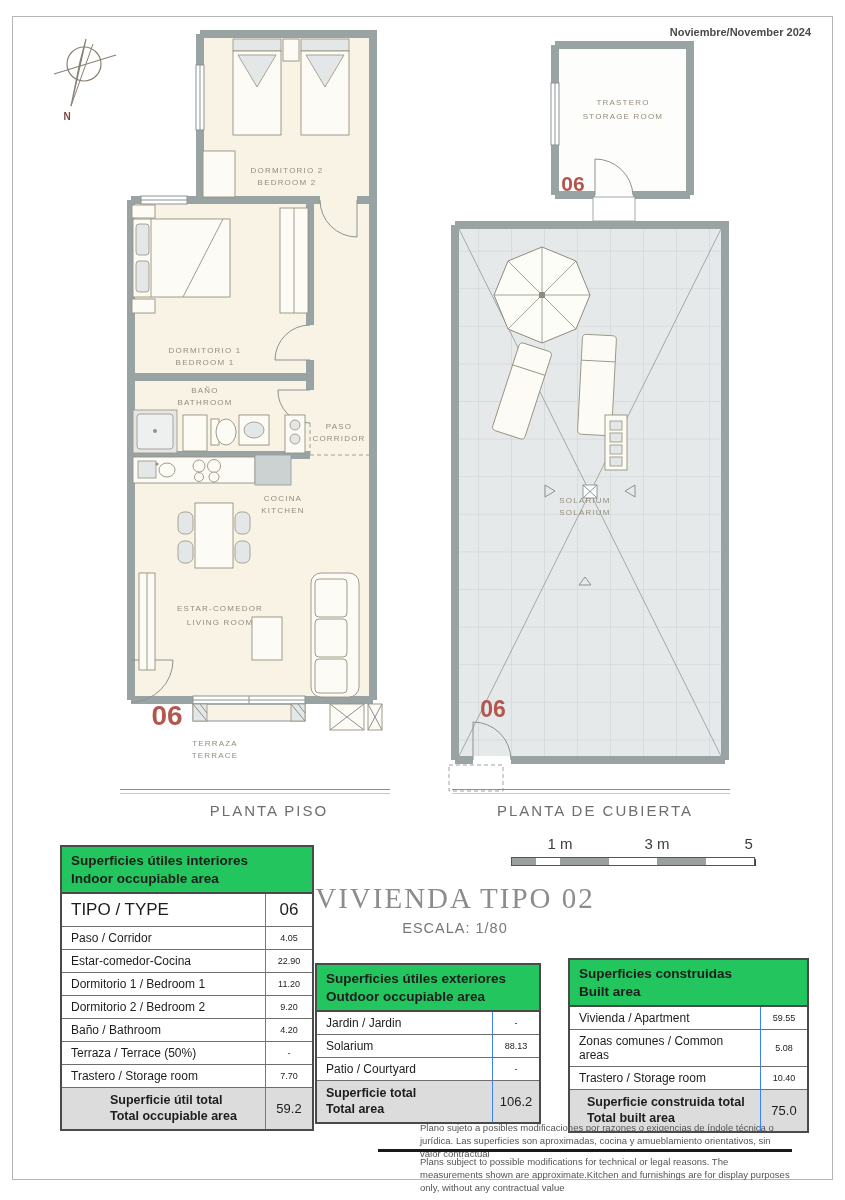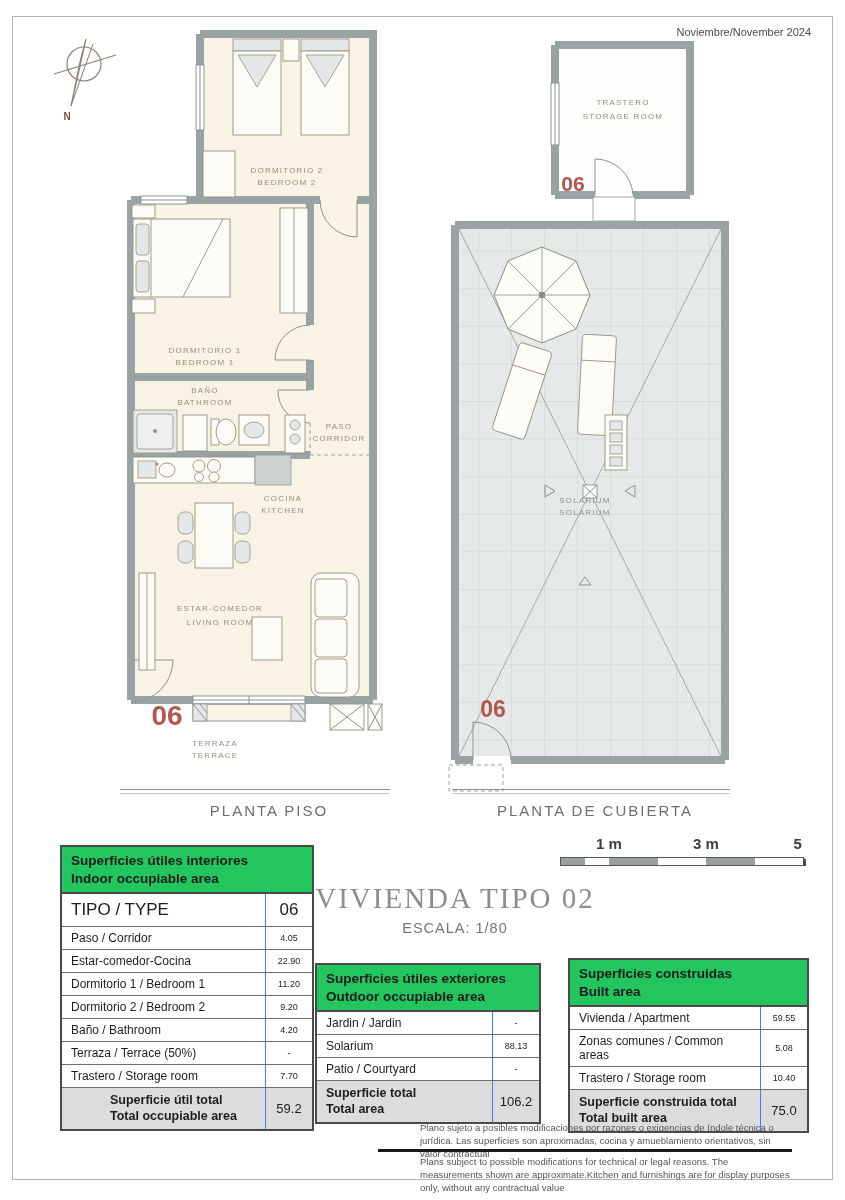--- a/index.html
+++ b/index.html
@@ -1,19 +1,19 @@
 <!DOCTYPE html>
 <html><head>
 <meta charset="utf-8">
 <style>
   html,body{margin:0;padding:0;background:#e8e8e8;}
   .page{position:relative;width:845px;height:1200px;background:#ffffff;margin:0 auto;
         font-family:"Liberation Sans",sans-serif;overflow:hidden;}
   .frame{position:absolute;left:12px;top:16px;right:12px;bottom:20px;border:1px solid #b5b5b5;}
-  .date{position:absolute;top:26px;right:34px;font-size:11px;font-weight:normal;color:#4a4a4a;}
+  .date{position:absolute;top:26px;right:34px;font-size:11px;font-weight:bold;color:#4a4a4a;}
 
   .plan-svg{position:absolute;}
   .wallA{stroke:#9aa3a3;stroke-width:8;fill:none;}
   .wallB{stroke:#d3d9d9;stroke-width:5.4;fill:none;}
   .thin{stroke:#8a9393;stroke-width:1;fill:none;}
   .furn{fill:#fcfbf5;stroke:#97917f;stroke-width:0.9;}
   .furn2{fill:#e3e7e7;stroke:#97917f;stroke-width:0.8;}
   .gray{fill:#ccd2d2;stroke:#97a0a0;stroke-width:0.9;}
   .dash{stroke:#9aa2a2;stroke-width:1;fill:none;stroke-dasharray:4 3;}
   .plab{font-family:"Liberation Sans",sans-serif;font-size:8px;letter-spacing:1.2px;
@@ -21,21 +21,21 @@
   .unit{font-family:"Liberation Sans",sans-serif;font-weight:bold;fill:#b2564e;text-anchor:middle;}
 
   .groundline{position:absolute;height:3px;border-top:1.4px solid #8f8f8f;border-bottom:1px solid #c8c8c8;}
   .caption{position:absolute;text-align:center;font-size:15px;color:#6e6e6e;letter-spacing:2px;}
 
   .titleblock{position:absolute;left:305px;top:882px;width:300px;text-align:center;}
   .titleblock h1{margin:0;font-family:"Liberation Serif",serif;font-weight:normal;
                  font-size:29px;color:#8c8c8c;letter-spacing:2px;}
   .titleblock .scale{margin-top:5px;font-size:14.5px;color:#777;letter-spacing:1px;}
 
-  .scalebar{position:absolute;left:549px;top:835px;width:270px;height:38px;font-weight:bold;}
+  .scalebar{position:absolute;left:500px;top:835px;width:270px;height:38px;}
   .scalebar .labels{position:relative;height:18px;font-size:15px;color:#3d3d3d;}
   .scalebar .labels span{position:absolute;transform:translateX(-50%);}
   .scalebar .bar{position:absolute;top:22px;left:11px;width:242px;height:7px;
                  border:1px solid #555;display:flex;}
   .scalebar .seg{height:100%;}
   .seg.g{background:#9aa0a0;} .seg.w{background:#ffffff;}
   .seg.s{width:24px;} .seg.l{width:48.5px;}
 
   .atable{position:absolute;background:#fff;border:2px solid #4a4a4a;color:#1d1d1d;}
   .at-header{padding:5px 9px;background:#22c55e;border-bottom:2px solid #4a4a4a;
@@ -376,21 +376,21 @@
     </div>
     <div class="trow">
       <div class="lbl">Zonas comunes / Common areas</div>
       <div class="val">5.08</div>
     </div>
     <div class="trow">
       <div class="lbl">Trastero / Storage room</div>
       <div class="val">10.40</div>
     </div>
     <div class="trow total-row">
-      <div class="lbl" style="display:block;">
+      <div class="lbl" style="display:block;margin-left:8px;">
         <div>Superficie construida total</div>
         <div>Total built area</div>
       </div>
       <div class="val">75.0</div>
     </div>
   </div>
 
   <div class="disc" style="left:420px;top:1122px;">Plano sujeto a posibles modificaciones por razones o exigencias de índole técnica o jurídica. Las superficies son aproximadas, cocina y amueblamiento  orientativos, sin valor contractual</div>
   <div class="disc-line"></div>
   <div class="disc" style="left:420px;top:1156px;">Plans subject to possible modifications for technical or legal reasons. The measurements shown are approximate.Kitchen and furnishings are for display purposes only, without any contractual value</div>

